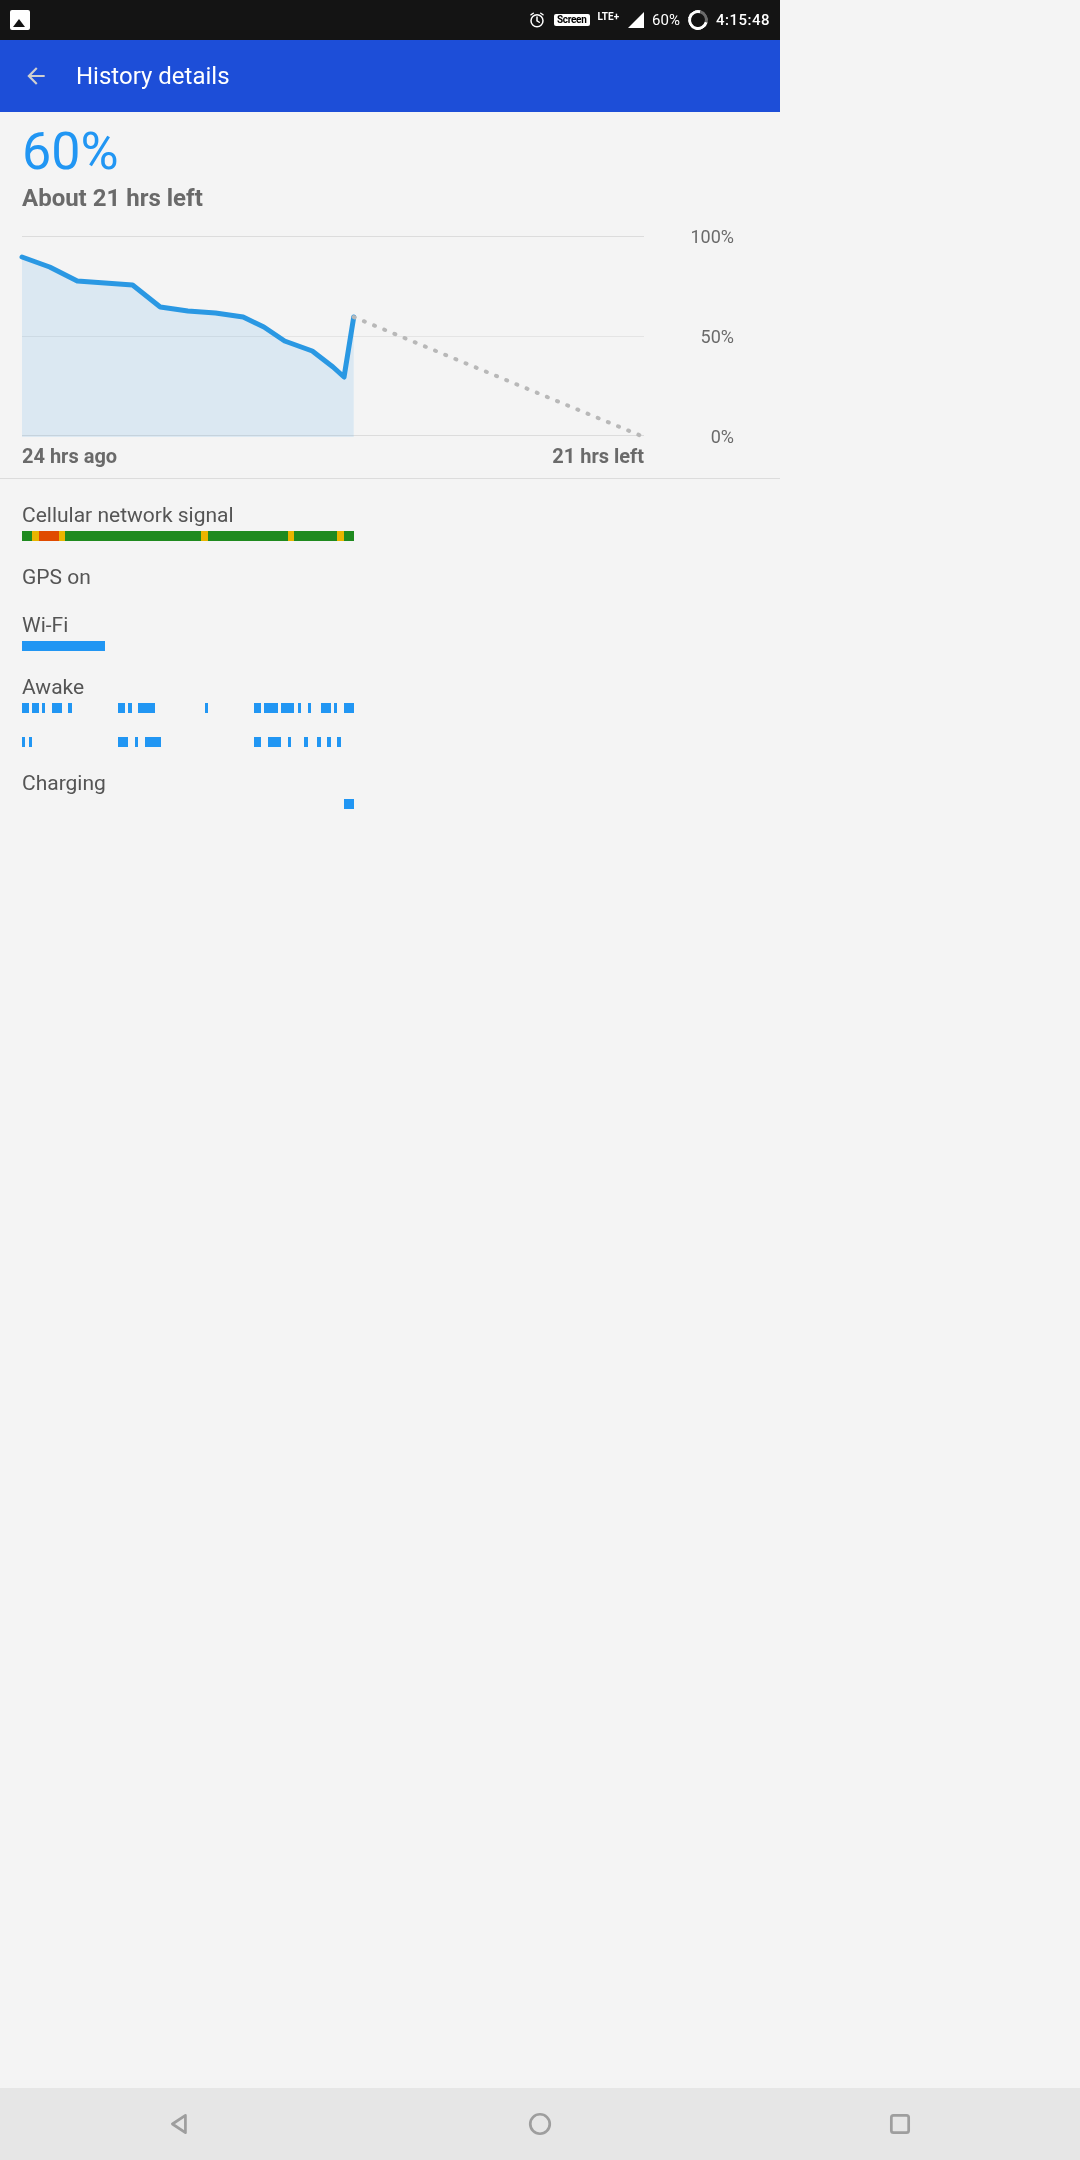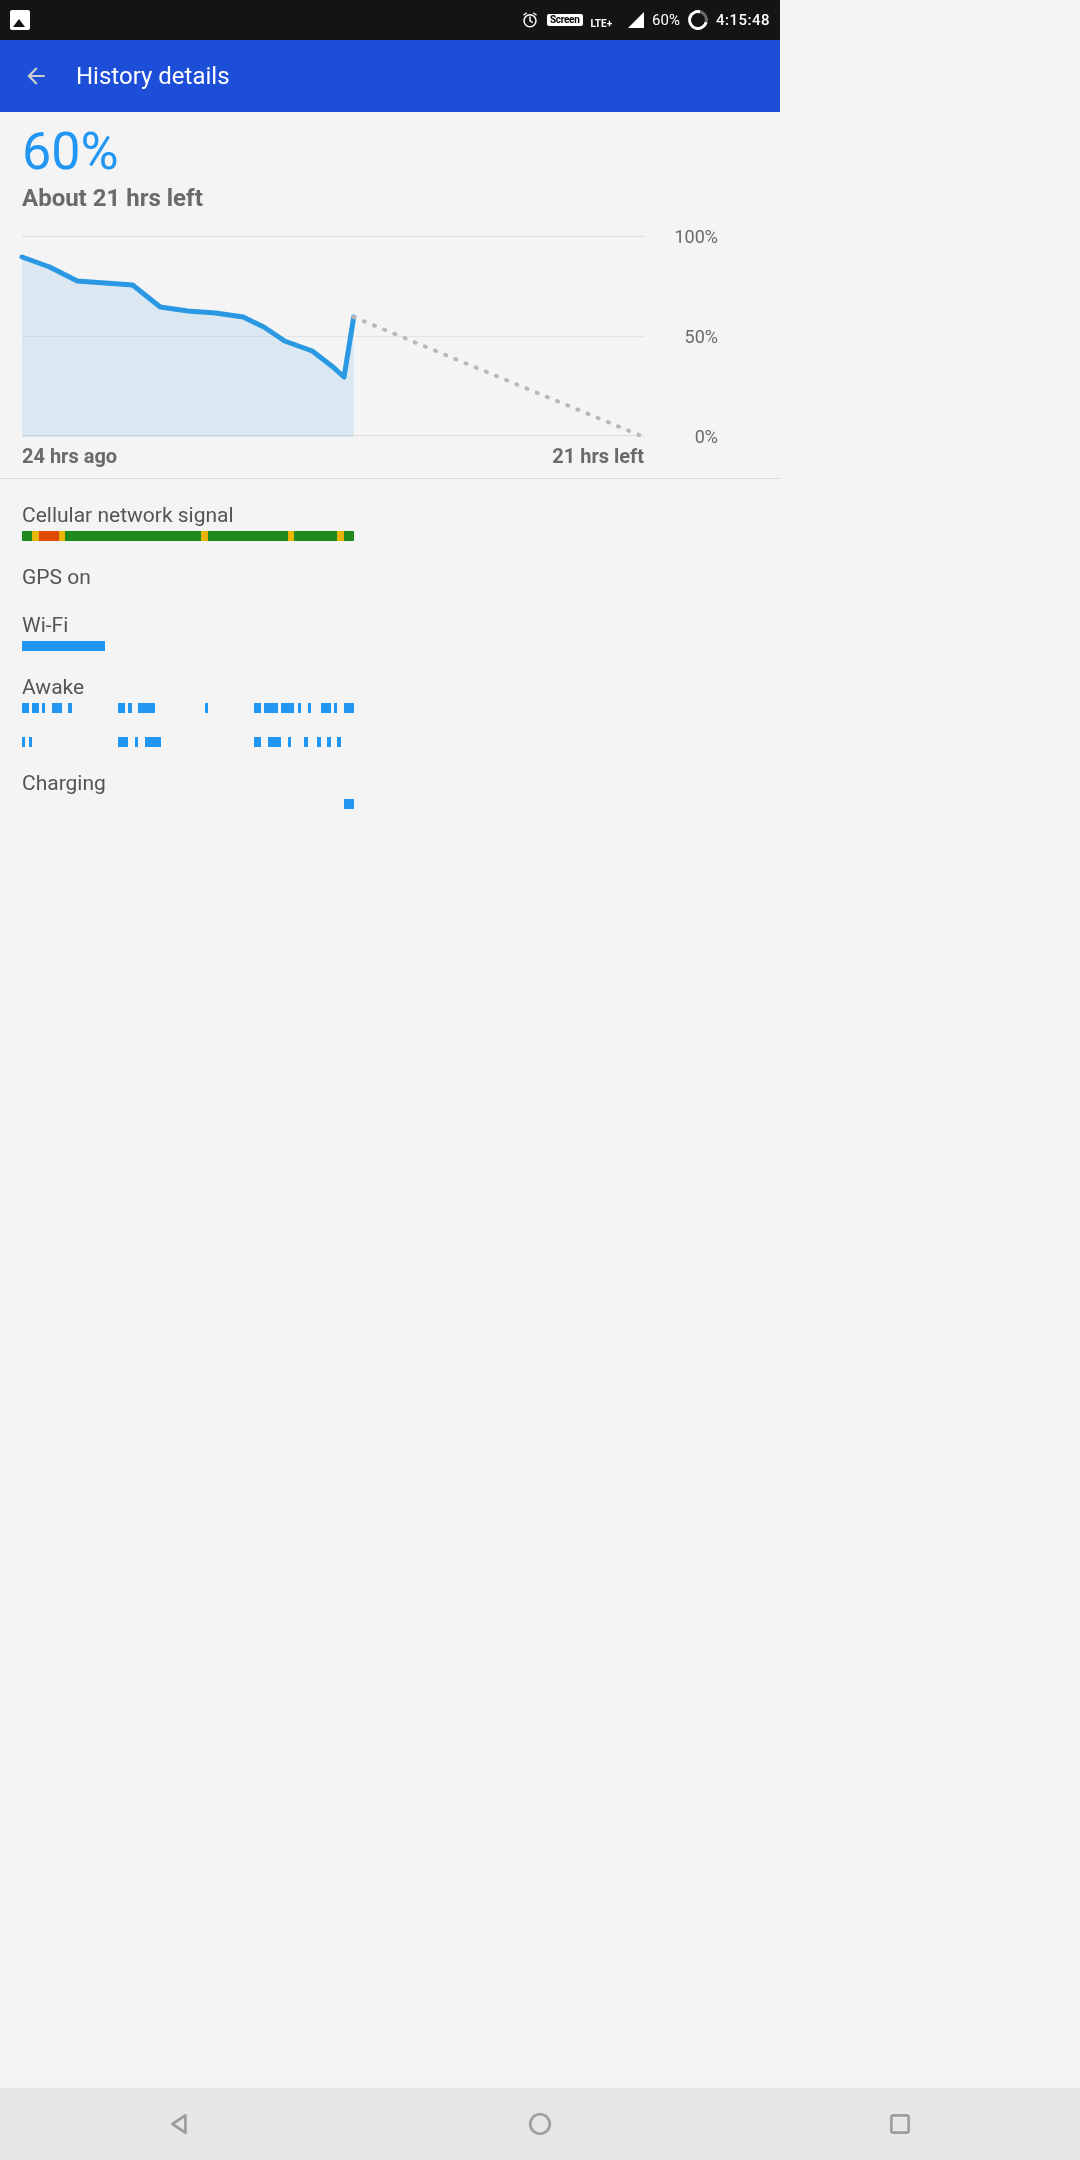--- a/index.html
+++ b/index.html
@@ -73,21 +73,21 @@
   }
   .chart .grid50 {
     position: absolute; left: 0; right: 0; top: 50%;
     border-top: 1px solid #e4e4e4;
   }
   .chart svg { position: absolute; inset: 0; width: 100%; height: 100%; overflow: visible; }
   .ylabels {
     width: 90px; height: 200px; position: relative; text-align: right;
     color: #6a6a6a; font-size: 18px;
   }
-  .ylabels span { position: absolute; right: 16px; transform: translateY(-50%); }
+  .ylabels span { position: absolute; right: 0; transform: translateY(-50%); }
   .xlabels {
     width: 622px; display: flex; justify-content: space-between;
     color: #6a6a6a; font-size: 20px; margin-top: 8px; font-weight: bold;
   }
 
   .divider { height: 1px; background: #dcdcdc; margin: 10px -22px 0 -22px; }
 
   
   .tl { margin-top: 24px; }
   .tl-label { font-size: 21px; color: #555; margin-bottom: 4px; }
@@ -112,21 +112,21 @@
   </div>
   <div class="right">
     <div class="alarm-icon">
       <svg viewBox="0 0 24 24">
           <circle cx="12" cy="13" r="8" fill="none" stroke="#fff" stroke-width="2"></circle>
           <path d="M12 8v5l3 2" stroke="#fff" stroke-width="2" fill="none" stroke-linecap="round"></path>
           <path d="M4 5l3-2M20 5l-3-2" stroke="#fff" stroke-width="2" stroke-linecap="round"></path>
         </svg>
     </div>
     <span class="volte-badge">Screen</span>
-    <div style="display:flex;align-items:flex-end;gap:16px">
+    <div style="display:flex;align-items:flex-start;gap:9px">
       <span class="lte-badge">LTE+</span>
       <div class="signal-tri"></div>
     </div>
     <span>60%</span>
     <div class="batt-ring"></div>
     <span class="clock">4:15:48</span>
   </div>
 </div>
 
 <div class="appheader">

